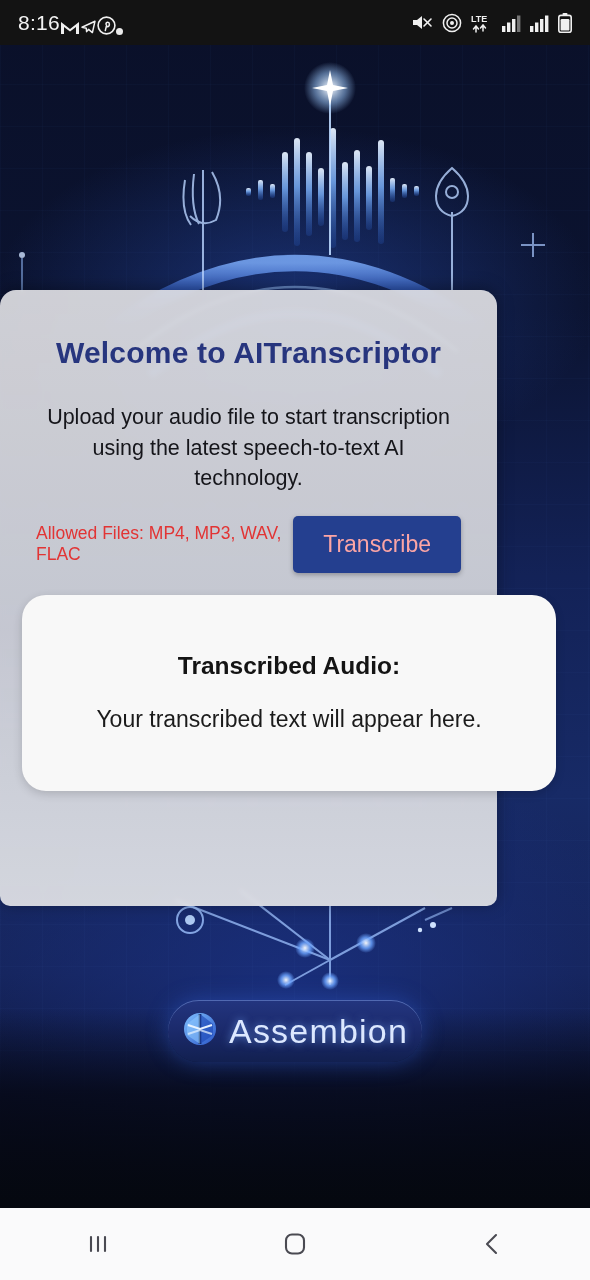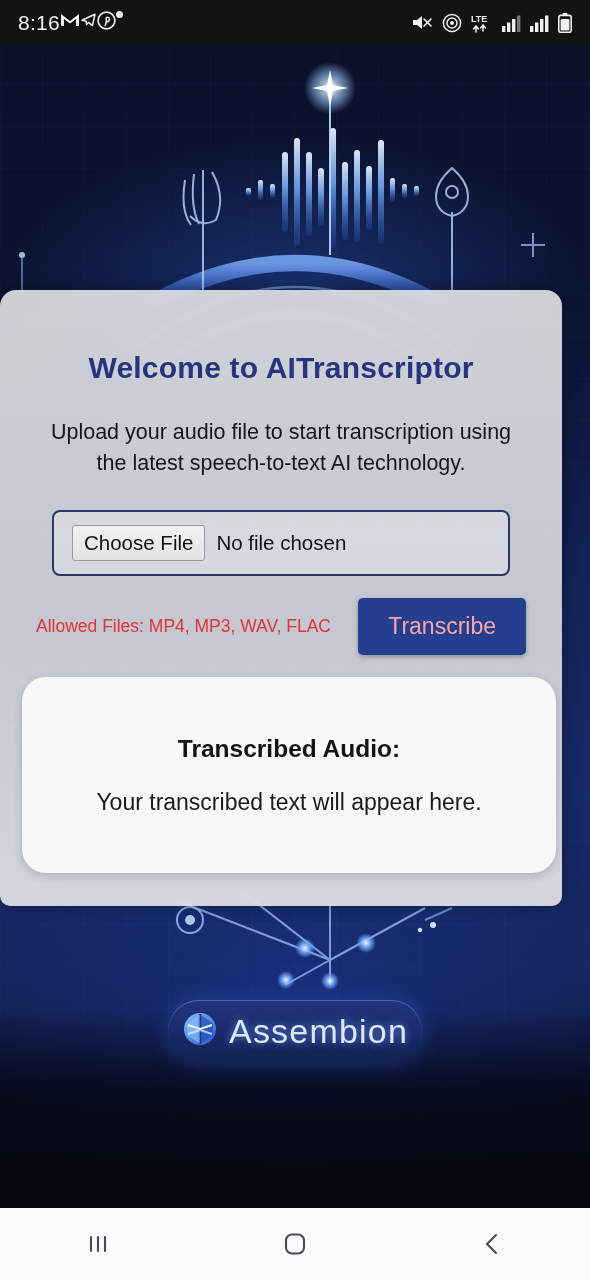--- a/index.html
+++ b/index.html
@@ -10,21 +10,21 @@
     overflow:hidden;
   }
   .phone { position:relative; width:590px; height:1280px; overflow:hidden; }
 
   
   .statusbar{
     position:absolute; top:0; left:0; width:590px; height:45px;
     background:#131313; display:flex; align-items:center;
     justify-content:space-between; padding:0 18px; z-index:40;
   }
-  .sb-left{ display:flex; align-items:flex-start; }
+  .sb-left{ display:flex; align-items:flex-end; }
   .sb-time{ color:#f3f3f3; font-size:21px; letter-spacing:.3px; }
   .sb-right{ display:flex; align-items:center; gap:9px; }
   .ic{ display:inline-block; color:#f0f0f0; }
   .ic svg{ display:block; }
   .dot-ic{ width:7px; height:7px; border-radius:50%; background:#eaeaea; }
 
   
   .bg{
     position:absolute; inset:0;
     background:
@@ -45,25 +45,25 @@
 
   
   .footer-wash{
     position:absolute; left:0; bottom:72px; width:590px; height:200px;
     background:linear-gradient(180deg, rgba(5,8,22,0) 0%, rgba(6,9,24,.86) 42%, #05080f 100%);
     z-index:6;
   }
 
   
   .panel{
-    position:absolute; left:0; top:290px; width:562px; height:616px;
+    position:absolute; left:0; top:290px; width:497px; height:616px;
     background:linear-gradient(180deg, rgba(222,222,226,.93) 0%, rgba(216,217,222,.90) 55%, rgba(226,227,231,.93) 100%);
     border-radius:16px 16px 10px 10px;
     box-shadow:0 -2px 16px rgba(0,0,0,.35);
-    z-index:10; padding:15px 22px;
+    z-index:10; padding:0 22px;
     backdrop-filter:blur(2px);
   }
   .title{
     margin-top:46px; text-align:center;
     font-size:30px; font-weight:bold; color:#27357e;
     letter-spacing:.2px;
   }
   .subtitle{
     margin-top:32px; text-align:center;
     font-size:21.5px; color:#15151a; line-height:1.42;
@@ -310,26 +310,20 @@
       </span>
     </div>
   </div>
 
   <div class="panel">
 
     <h1 class="title">Welcome to AITranscriptor</h1>
 
     <p class="subtitle">Upload your audio file to start transcription using the latest speech-to-text AI technology.</p>
 
-    <div class="file-row">
-      <div class="file-input">
-        <button class="choose-btn">Choose File</button>
-        <span class="file-status">No file chosen</span>
-      </div>
-    </div>
 
     <div class="action-row">
       <span class="allowed">Allowed Files: MP4, MP3, WAV, FLAC</span>
       <button class="transcribe">Transcribe</button>
     </div>
 
     <div class="result-card">
       <div class="result-title">Transcribed Audio:</div>
       <div class="result-text">Your transcribed text will appear here.</div>
     </div>

